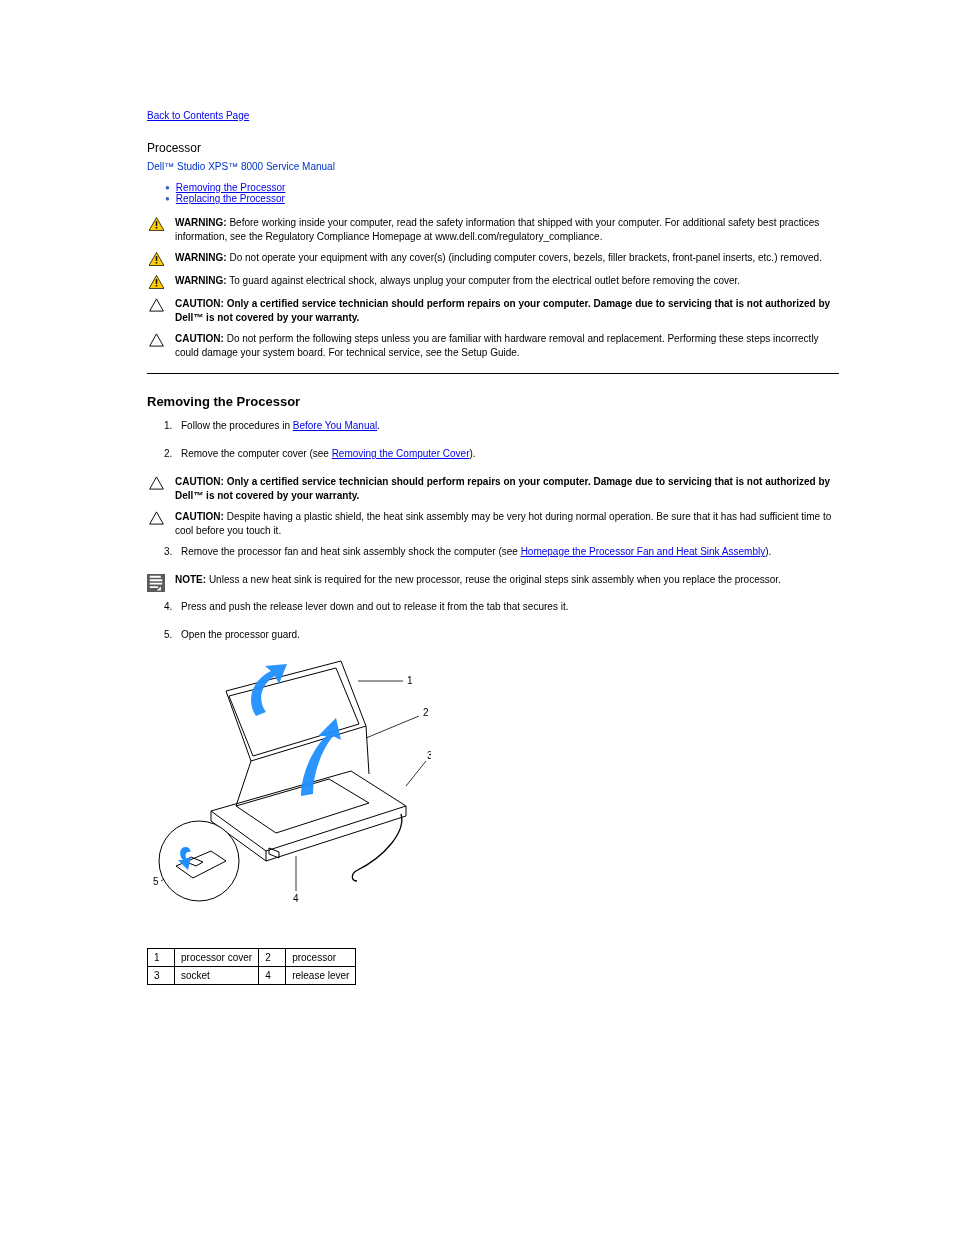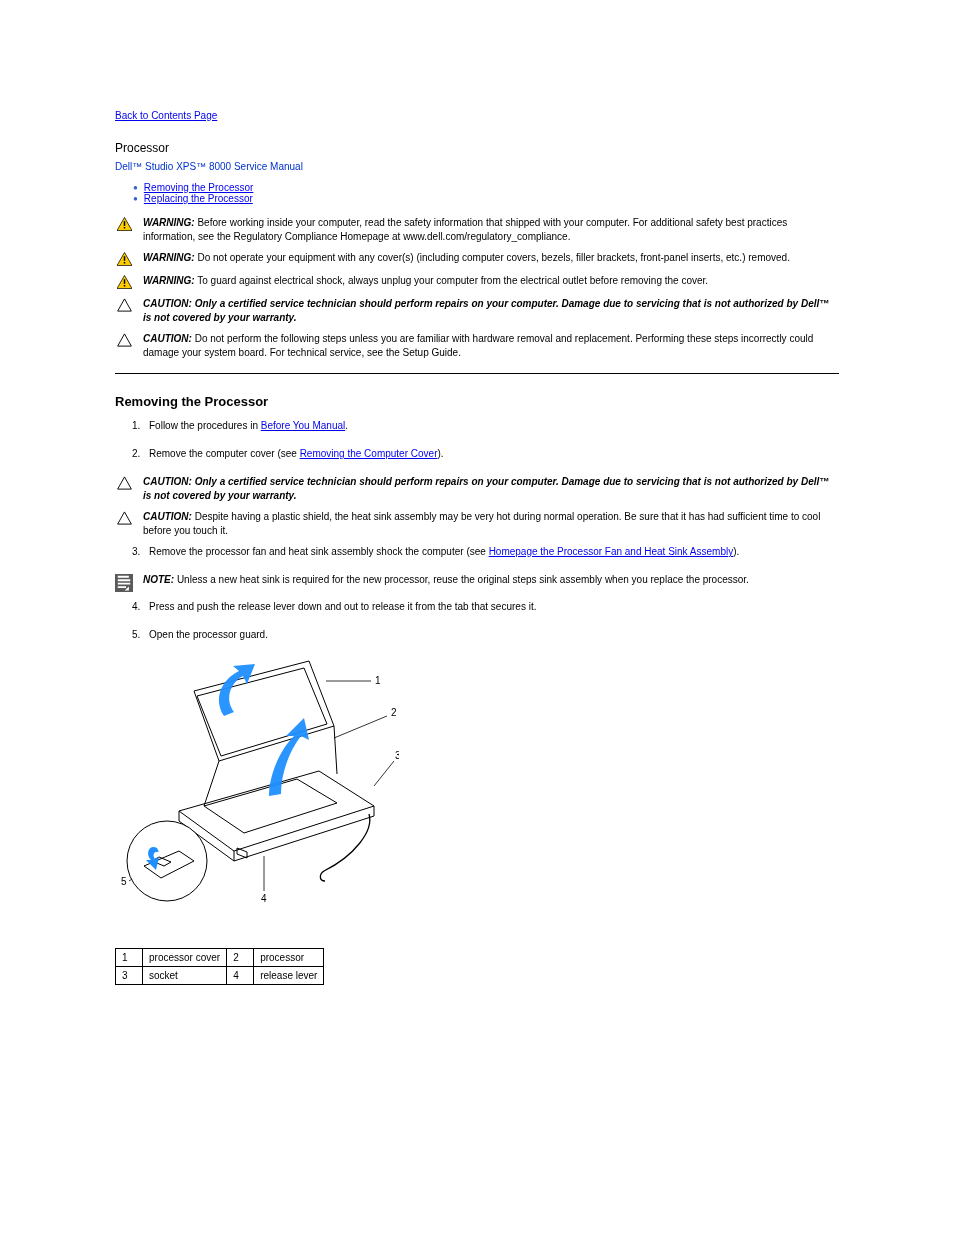--- a/index.html
+++ b/index.html
@@ -6,20 +6,21 @@
     font-family: Verdana, Arial, sans-serif;
     font-size: 10px;
     color: #000;
     margin: 0;
     padding: 0;
     background: #fff;
     width: 954px;
   }
   .page {
     padding: 110px 115px 40px 115px;
+    margin-left: 32px;
   }
   .back-link {
     color: #0000EE;
     text-decoration: underline;
     font-size: 10px;
   }
   .page-title {
     font-size: 12px;
     font-weight: normal;
     margin: 20px 0 6px 0;
@@ -60,21 +61,20 @@
     justify-content: center;
     padding-top: 1px;
   }
   .notice .text-col {
     flex: 1;
     font-size: 10px;
     line-height: 1.35;
   }
   .notice .text-col b {
     font-weight: bold;
-    font-style: italic;
   }
   .warning-icon-solid svg { width:15px; height:14px; }
   .warning-icon-outline svg { width:15px; height:14px; }
   hr.section-rule {
     border: none;
     border-top: 1px solid #000;
     margin: 14px 0 10px 0;
   }
   h2.section-head {
     font-size: 13px;

